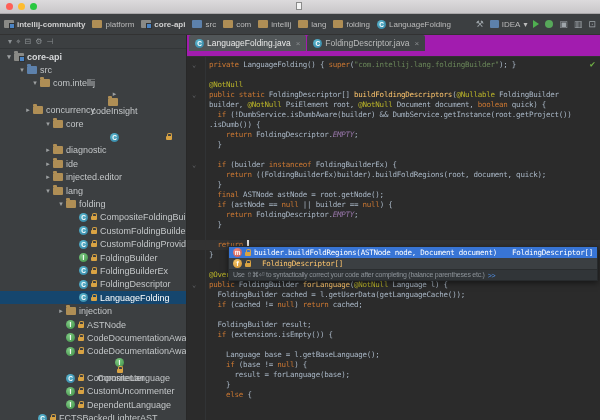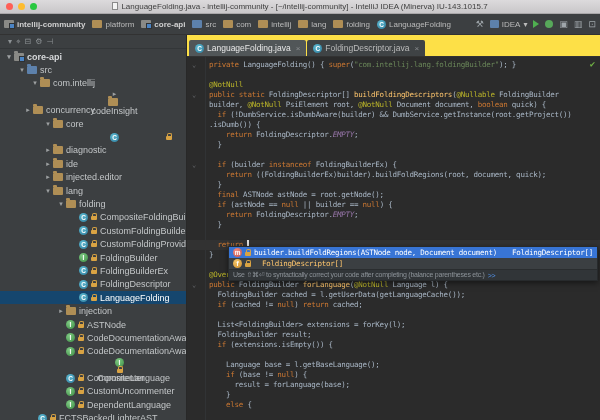--- a/index.html
+++ b/index.html
@@ -68,21 +68,21 @@
   .icon-class { background:radial-gradient(circle at 35% 30%, #5cb8cf, #2f7d9e); }
   .icon-interface { background:radial-gradient(circle at 35% 30%, #7ec983, #3e8f45); }
   .icon-method { background:radial-gradient(circle at 35% 30%, #f08a80, #c4554d); }
   .icon-field { background:radial-gradient(circle at 35% 30%, #f3c56a, #cf8c2a); }
   .icon-lock { width:6px; height:4px; background:#d9a343; border-radius:1px; margin:2px 3px 0 0; }
   .icon-lock::before { content:""; position:absolute; top:-3px; left:1px; width:3px; height:3px;
                        border:1px solid #d9a343; border-bottom:none; border-radius:2px 2px 0 0; }
 
   
   .editor { flex:1; display:flex; flex-direction:column; min-width:0; background:#2b2b2b; }
-  .tabbar { height:22px; background:#fde047; display:flex; align-items:flex-end;
+  .tabbar { height:22px; background:#a21caf; display:flex; align-items:flex-start;
             padding-left:2px; border-bottom:1px solid #323232; }
   .tab { display:flex; align-items:center; height:16px; padding:0 6px; font-size:8.5px;
          color:#bbbbbb; background:#3f4345; margin-right:1px; border-radius:2px 2px 0 0; }
   .tab.active { background:#515658; color:#e8e8e8; }
   .tab .x { margin-left:5px; color:#8a8e90; font-size:8px; }
 
   .code-area { position:relative; flex:1; overflow:hidden; padding-top:3px;
                font-family:"DejaVu Sans Mono", monospace; font-size:7.5px;
                letter-spacing:-0.25px; }
   .code-area::before { content:""; position:absolute; left:18px; top:0; bottom:0;
@@ -121,21 +121,21 @@
 
 <div id="window">
 
   <div class="titlebar">
     <div class="traffic">
       <span class="tl red"></span>
       <span class="tl yellow"></span>
       <span class="tl green"></span>
     </div>
     <div class="title-center">
-      <span class="doc-icon"></span><span>LanguageFolding.java - intellij-community - [~/intellij-community] - IntelliJ IDEA (Minerva) IU-143.1015.7</span>
+      <span class="doc-icon"></span>
     </div>
   </div>
 
   <div class="navbar">
     <div class="crumbs" id="breadcrumbs">
         <span class="crumb">
           <span class="icon ifolder icon-project"></span>
           <b>intellij-community</b>
         </span>
         <span class="crumb">
@@ -385,21 +385,20 @@
           <div class="cline"><span class="plain">  }</span></div>
           <div class="cline"></div>
           <div class="cline caret-line"><span class="plain">  </span><span class="kw">return </span><span class="caret"></span></div>
           <div class="cline"><span class="plain">}</span></div>
           <div class="cline"></div>
           <div class="cline"><span class="ann">@Override</span></div>
           <div class="cline"><span class="gut">⌄</span><span class="kw">public</span><span class="plain"> FoldingBuilder </span><span class="decl">forLanguage</span><span class="plain">(</span><span class="ann">@NotNull</span><span class="plain"> Language l) {</span></div>
           <div class="cline"><span class="plain">  FoldingBuilder cached = l.getUserData(getLanguageCache());</span></div>
           <div class="cline"><span class="plain">  </span><span class="kw">if</span><span class="plain"> (cached != </span><span class="kw">null</span><span class="plain">) </span><span class="kw">return</span><span class="plain"> cached;</span></div>
           <div class="cline"></div>
-          <div class="cline"><span class="plain">  List&lt;FoldingBuilder&gt; extensions = forKey(l);</span></div>
           <div class="cline"><span class="plain">  FoldingBuilder result;</span></div>
           <div class="cline"><span class="plain">  </span><span class="kw">if</span><span class="plain"> (extensions.isEmpty()) {</span></div>
           <div class="cline"></div>
           <div class="cline"><span class="plain">    Language base = l.getBaseLanguage();</span></div>
           <div class="cline"><span class="plain">    </span><span class="kw">if</span><span class="plain"> (base != </span><span class="kw">null</span><span class="plain">) {</span></div>
           <div class="cline"><span class="plain">      result = forLanguage(base);</span></div>
           <div class="cline"><span class="plain">    }</span></div>
           <div class="cline"><span class="plain">    </span><span class="kw">else</span><span class="plain"> {</span></div>
         </div>
     </div>

